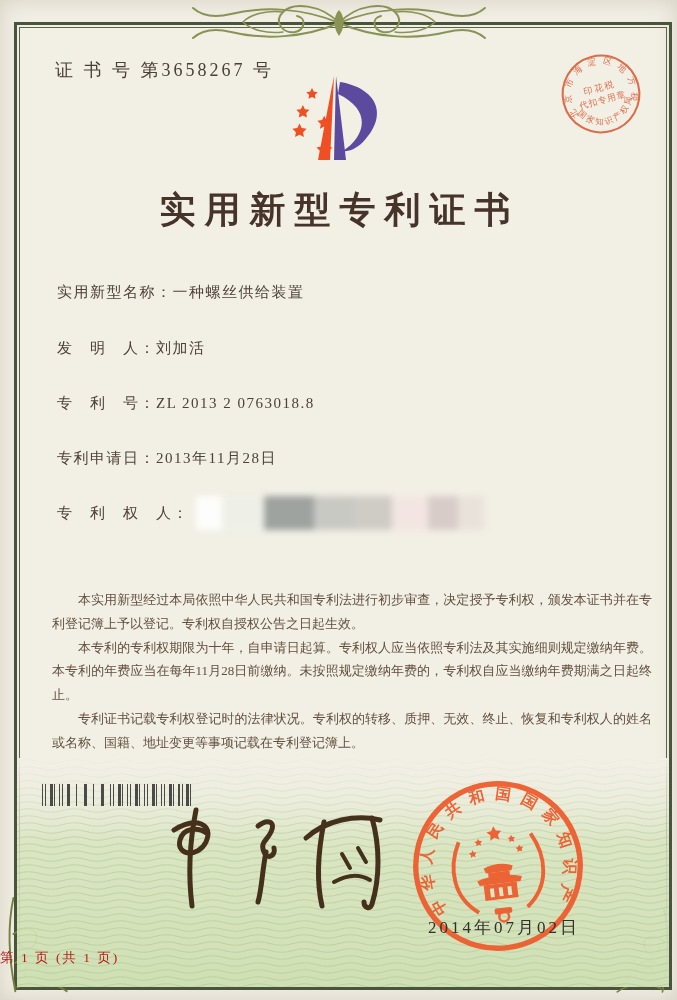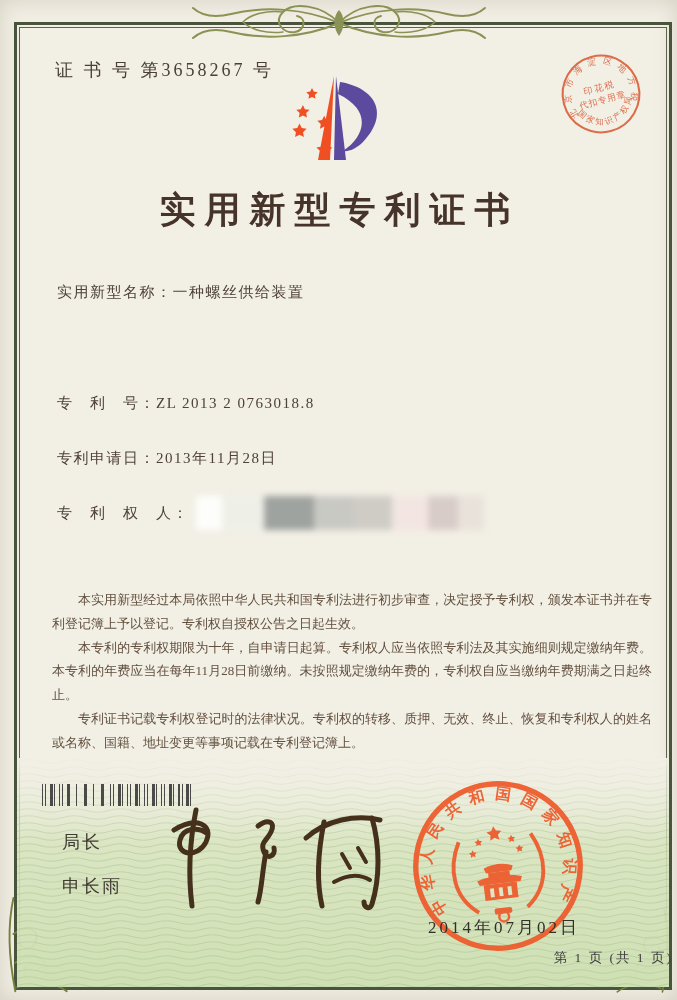--- a/index.html
+++ b/index.html
@@ -50,21 +50,21 @@
   }
   .waves{position:absolute;inset:0;width:100%;height:100%;}
   .wave-fade{position:absolute;left:0;right:0;top:0;height:80px;background:linear-gradient(180deg,rgba(242,239,229,.95),rgba(242,239,229,0));}
   
   .signer{position:absolute;left:62px;top:830px;z-index:3;color:#3f3b31;font-size:18px;letter-spacing:2px;}
   .signer .line2{margin-top:20px;}
   .signature{position:absolute;left:138px;top:796px;width:250px;height:125px;z-index:3;}
   
   .office-seal{position:absolute;left:405px;top:773px;width:186px;height:186px;z-index:2;transform:rotate(-7deg);opacity:.93;}
   .seal-date{position:absolute;left:428px;top:916px;z-index:6;font-size:17px;letter-spacing:3px;color:#33302a;}
-  .footer{position:absolute;left:0;right:4px;top:949px;text-align:right;z-index:3;font-size:13.5px;letter-spacing:2px;color:#404040;}
+  .footer{position:absolute;left:0;right:4px;top:949px;text-align:left;z-index:3;font-size:13.5px;letter-spacing:2px;color:#b91c1c;}
   svg text{font-family:"Liberation Serif","DejaVu Serif",serif;}
 </style>
 </head>
 <body>
 
 <div class="page">
 
   <div class="frame">
     <div class="frame-inner"></div>
   </div>
@@ -128,20 +128,21 @@
     <text font-size="10" fill="#d95b35" letter-spacing="2.5">
       <textPath href="#ts-bot" xlink:href="#ts-bot">国家知识产权局</textPath>
     </text>
     <text x="60" y="56" text-anchor="middle" font-size="11" fill="#d95b35" letter-spacing="2">印花税</text>
     <text x="60" y="71" text-anchor="middle" font-size="10.5" fill="#d95b35" letter-spacing="1">代扣专用章</text>
   </svg>
 
   <div class="title">实用新型专利证书</div>
 
   <div class="field f1"><span>实用新型名称：</span><span>一种螺丝供给装置</span></div>
+  <div class="field f2"><span>发　明　人：</span><span>刘加活</span></div>
   <div class="field f3"><span>专　利　号：</span><span>ZL 2013 2 0763018.8</span></div>
   <div class="field f4"><span>专利申请日：</span><span>2013年11月28日</span></div>
   <div class="field f5"><span>专　利　权　人：</span></div>
   <div class="redact">
     <span style="width:26px;background:#fdfdfb"></span>
       <span style="width:42px;background:#eef0e8"></span>
       <span style="width:50px;background:#9fa3a0"></span>
       <span style="width:40px;background:#c9c9c4"></span>
       <span style="width:38px;background:#cfccc6"></span>
       <span style="width:36px;background:#f3e6e2"></span>
@@ -162,24 +163,20 @@
       <defs>
         <pattern id="wv" width="46" height="7" patternUnits="userSpaceOnUse">
           <path d="M0,3.5 Q11.5,0 23,3.5 T46,3.5" fill="none" stroke="#a9c58f" stroke-width="1"></path>
         </pattern>
       </defs>
       <rect width="100%" height="100%" fill="url(#wv)" opacity=".55"></rect>
     </svg>
     <div class="wave-fade"></div>
   </div>
 
-  <div class="signer">
-    <div>局长</div>
-    <div class="line2">申长雨</div>
-  </div>
   <svg class="signature" viewBox="0 0 250 125" xmlns="http://www.w3.org/2000/svg">
     <g stroke="#45301c" stroke-width="5" fill="none" stroke-linecap="round" stroke-linejoin="round">
       <path d="M58,14 C52,44 50,78 54,110"></path>
       <path d="M36,34 C58,20 76,28 68,46 C60,62 38,60 42,44 C45,32 60,30 70,38"></path>
       <path d="M120,30 C130,22 138,26 133,36 C128,46 122,46 126,56 C129,64 138,60 136,52"></path>
       <path d="M128,56 C124,76 124,92 120,106"></path>
       <path d="M168,42 C188,24 218,18 242,24"></path>
       <path d="M186,26 C180,56 178,84 184,110"></path>
       <path d="M234,22 C242,50 242,82 234,108 C232,114 226,112 226,106"></path>
       <path d="M204,58 L212,72 M220,52 L228,66" stroke-width="4"></path>

